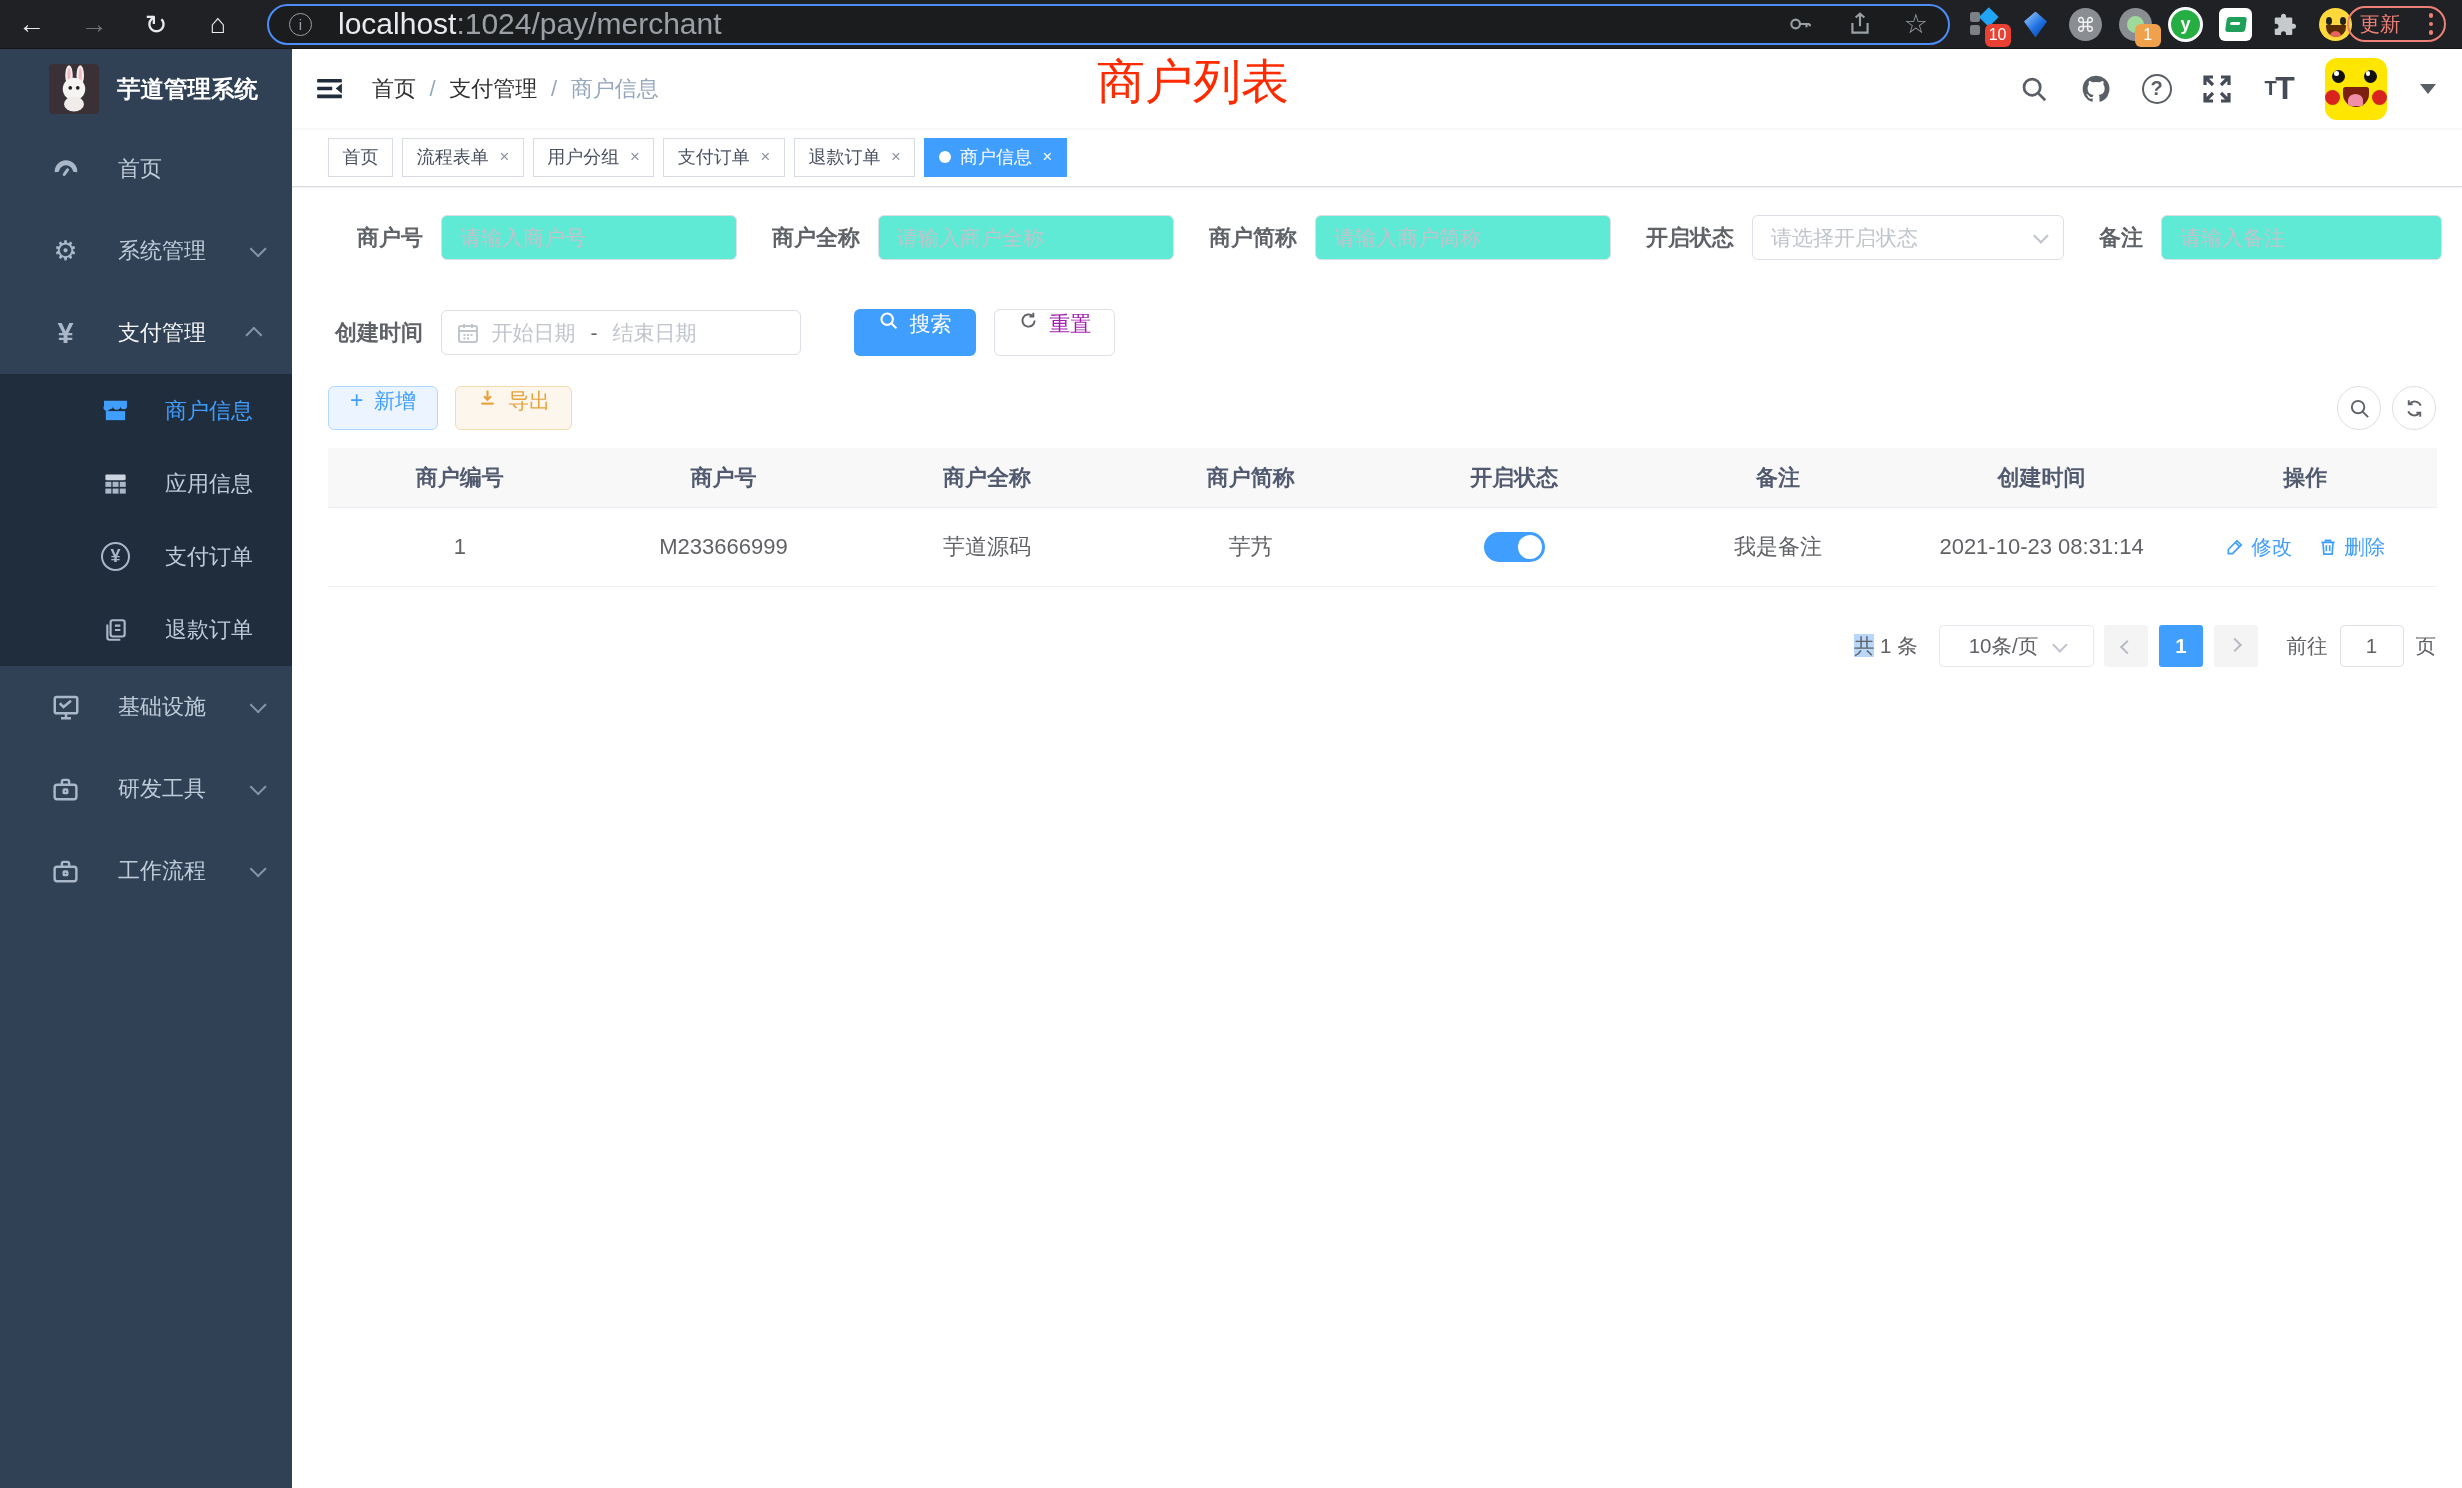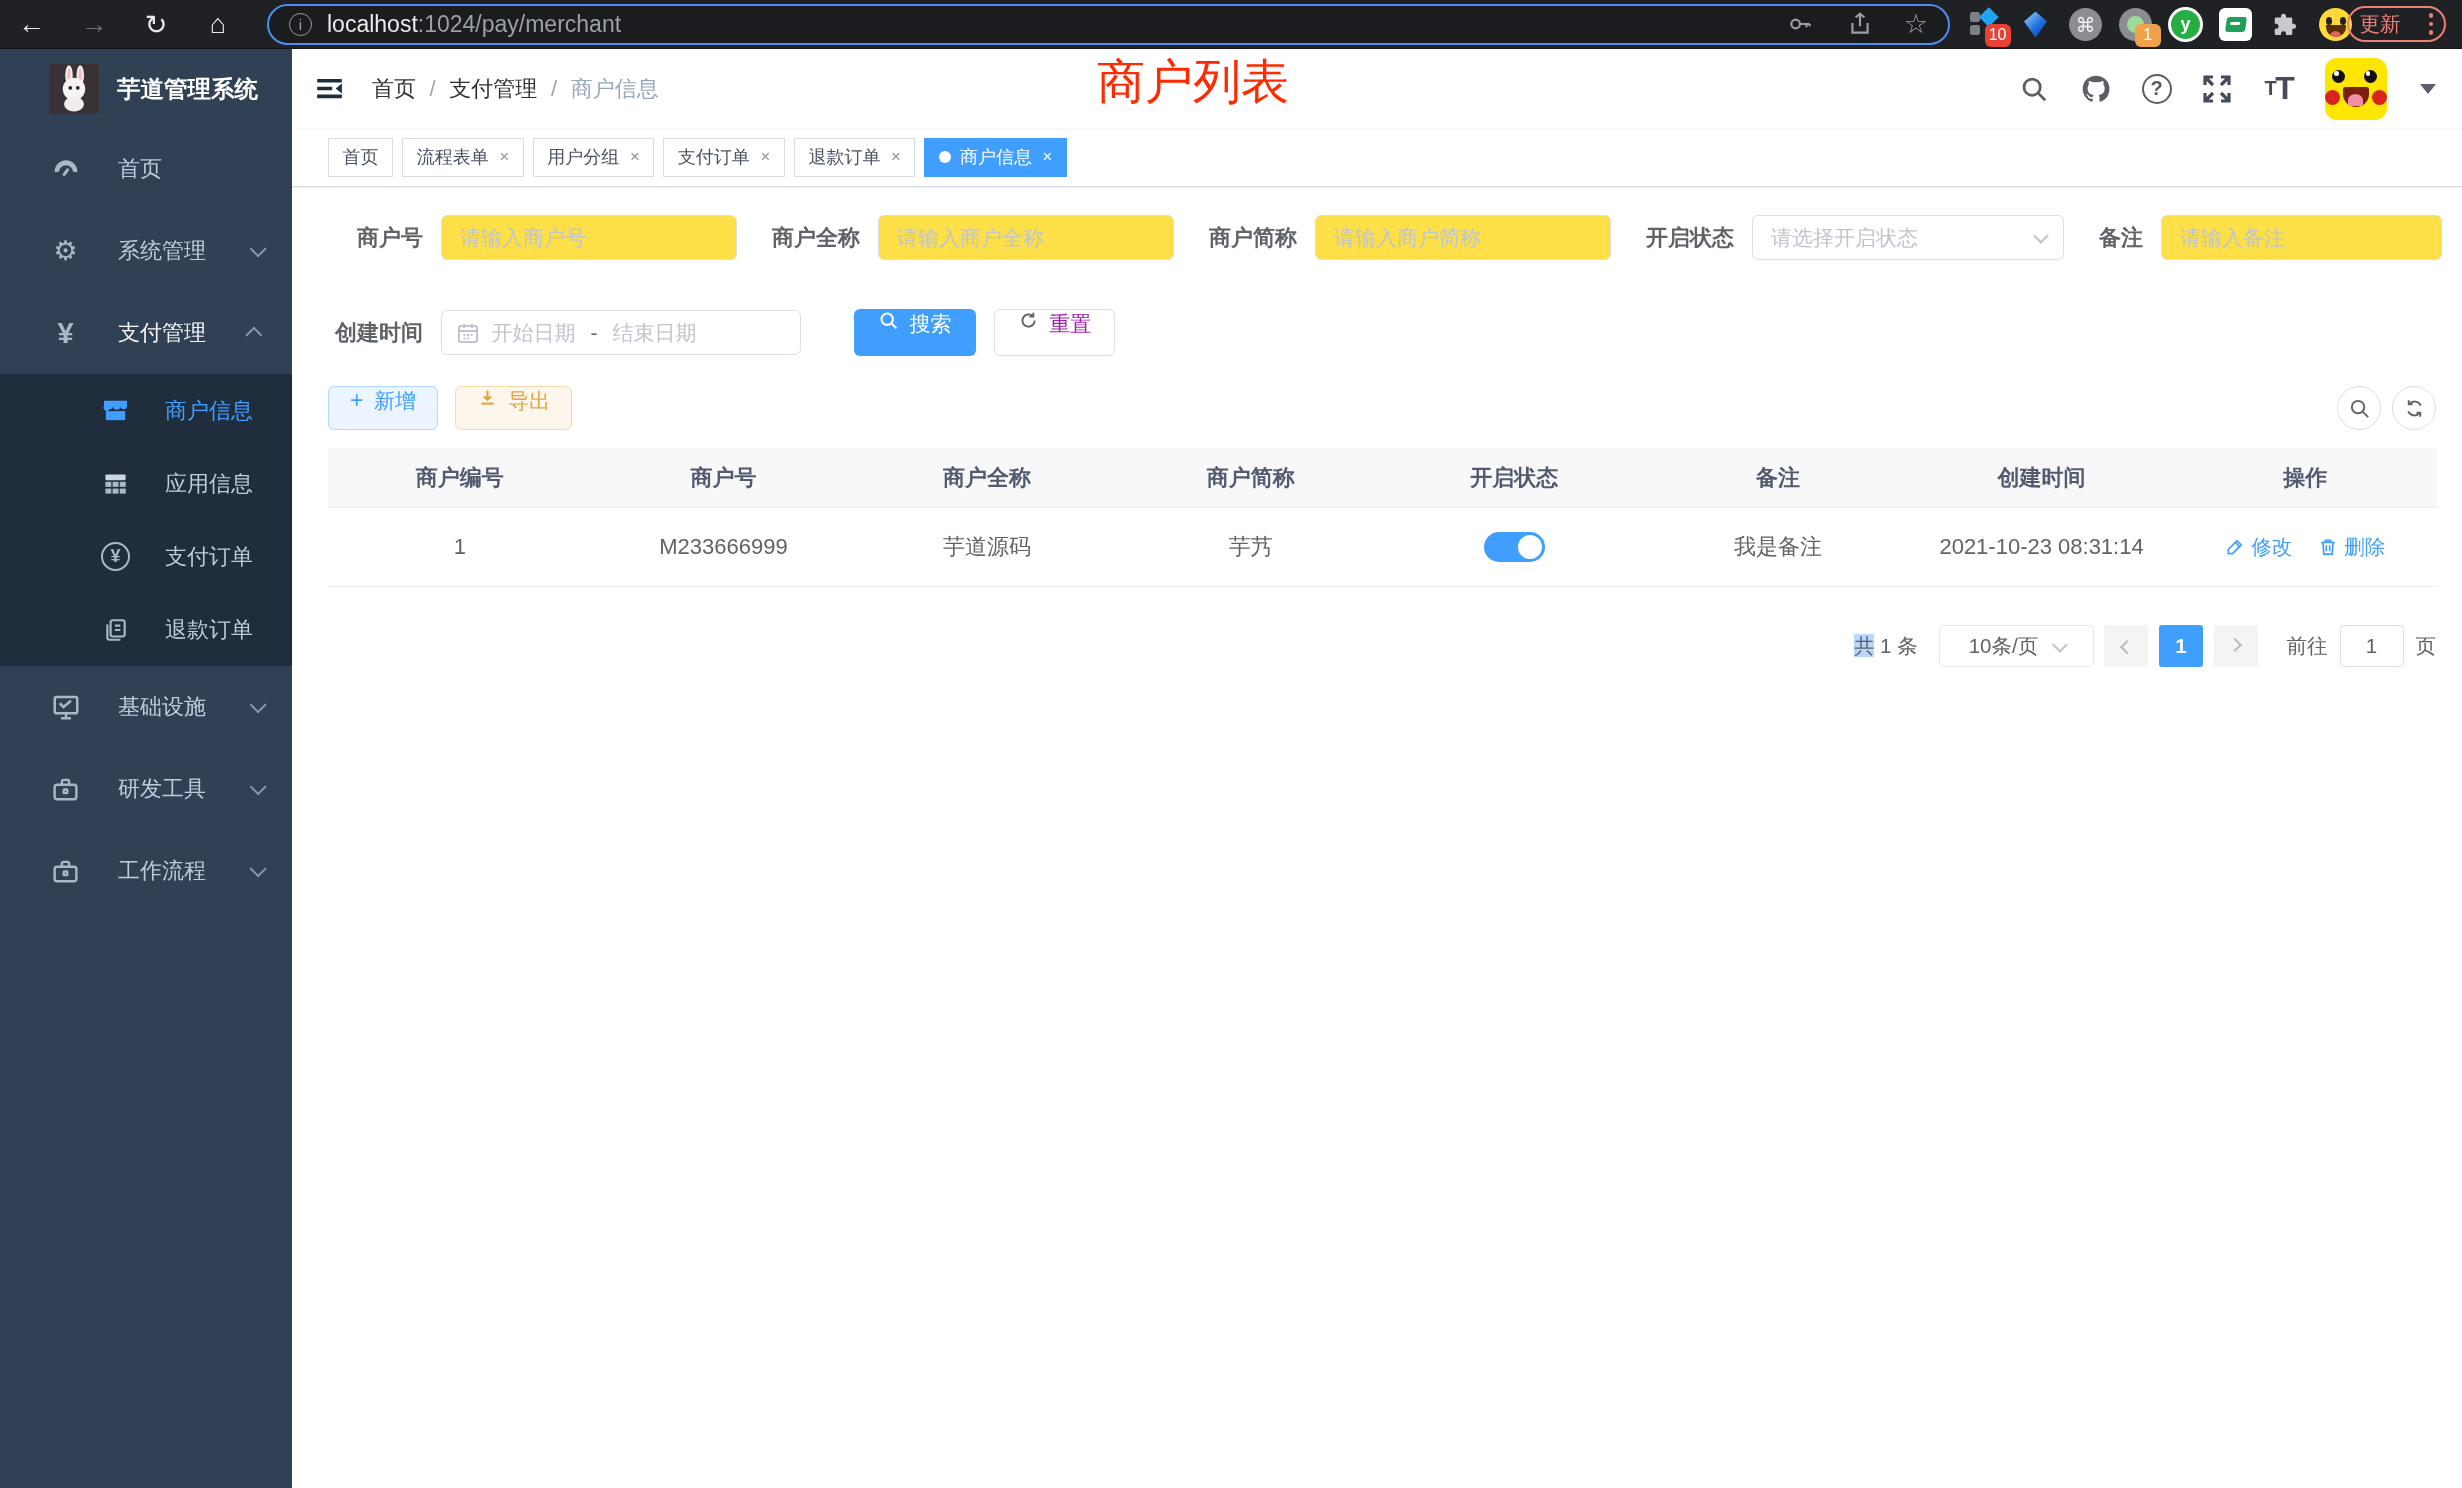--- a/index.html
+++ b/index.html
@@ -14,21 +14,21 @@
   .chrome { position:absolute; left:0; top:0; width:2462px; height:49px;
     background:#202124; border-bottom:0.8px solid #141414; z-index:50; }
   .nav-ico { position:absolute; top:0; height:49px; display:flex; align-items:center; justify-content:center;
     width:42px; color:#e8eaed; font-size:27px; }
   .nav-ico.dim { color:#6e7175; }
   .urlbar { position:absolute; left:267px; top:3.8px; width:1683px; height:41px;
     border-radius:20.5px; border:2.3px solid #4d8df6; background:#1b1c1e;
     display:flex; align-items:center; padding:0 20px; }
   .info-ico { width:23px; height:23px; border:1.5px solid #9aa0a6; border-radius:50%;
     color:#9aa0a6; font-size:15px; display:flex; align-items:center; justify-content:center; flex:0 0 auto; }
-  .url-text { margin-left:15px; font-size:23px; white-space:nowrap; }
+  .url-text { margin-left:26px; font-size:30px; white-space:nowrap; }
   .url-host { color:#e8eaed; }
   .url-path { color:#9aa0a6; }
   .urlbar-right { margin-left:auto; display:flex; align-items:center; gap:27px; color:#9aa0a6; }
   .star-glyph { font-size:27px; line-height:1; }
   .exts { position:absolute; left:1968px; top:0; height:49px; display:flex; align-items:center; gap:15px; }
   .ext { position:relative; width:35px; height:35px; display:flex; align-items:center; justify-content:center; }
   .ext-badge { position:absolute; right:-7.6px; bottom:-4.5px; min-width:26px; height:23px; border-radius:6px;
     color:#fff; font-size:16px; display:flex; align-items:center; justify-content:center; padding:0 3.8px; }
   .badge-red { background:#e94235; }
   .badge-orange { background:#f0a14c; }
@@ -109,21 +109,21 @@
   .tag-tab.active .tab-close { color:#fff; }
   .tab-dot { width:12px; height:12px; border-radius:50%; background:#fff; margin-right:9px; }
 
   .content { padding:0 26px 0 36px; }
   .form-row { display:flex; align-items:center; }
   .row1 { margin-top:28px; }
   .row2 { margin-top:49px; }
   .fgroup { display:flex; align-items:center; margin-right:35px; }
   .flabel { font-size:22px; font-weight:bold; color:#5f6368; white-space:nowrap; margin-right:18px; }
   .flabel.fixed { min-width:95px; text-align:right; }
-  .f-input { height:45px; border:0.8px solid #dcdfe6; border-radius:6px; background:#fde047; font-size:21px;
+  .f-input { height:45px; border:0.8px solid #dcdfe6; border-radius:6px; background:#5eead4; font-size:21px;
     color:#606266; padding:0 18px; outline:none; font-family:inherit; }
   .f-input::placeholder { color:#c0c4cc; }
   .w390 { width:296px; } .w370 { width:281px; }
   .f-select { width:312px; height:45px; border:0.8px solid #dcdfe6; border-radius:6px; display:flex; align-items:center;
     padding:0 18px; font-size:21px; color:#c0c4cc; cursor:pointer; }
   .chev { width:10.6px; height:10.6px; border-right:2.3px solid #c0c4cc; border-bottom:2.3px solid #c0c4cc;
     transform:rotate(45deg) translateY(-2.3px); margin-left:auto; }
   .date-range { width:360px; height:45px; border:0.8px solid #dcdfe6; border-radius:6px; display:flex; align-items:center;
     padding:0 13.6px; font-size:21px; color:#c0c4cc; }
   .dr-sep { color:#606266; margin:0 15px; }

